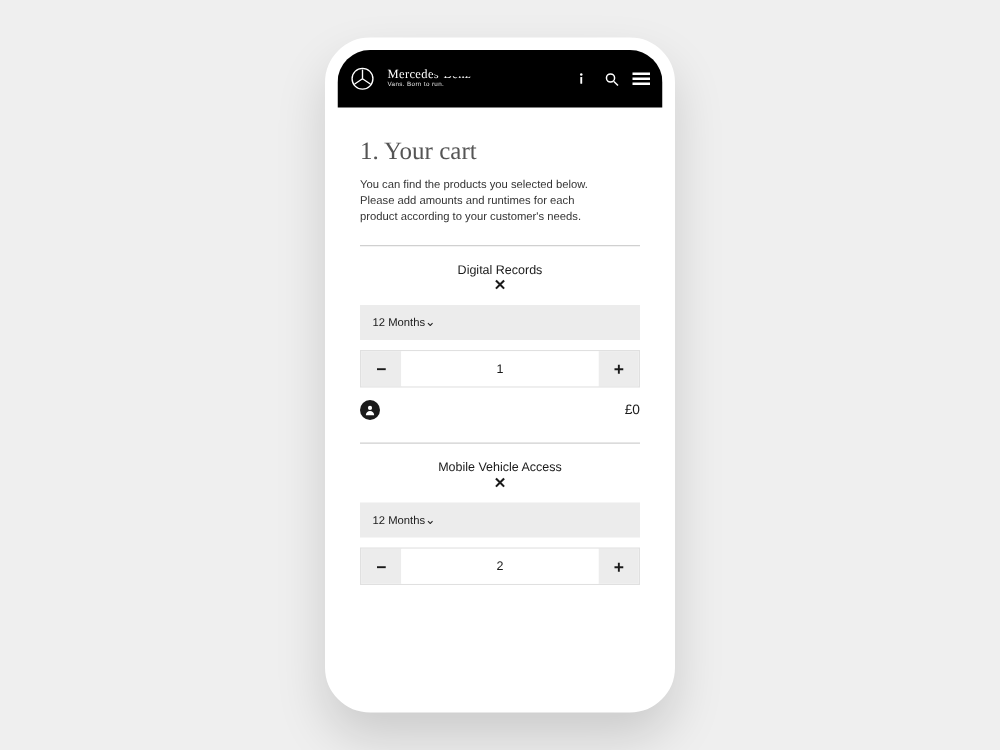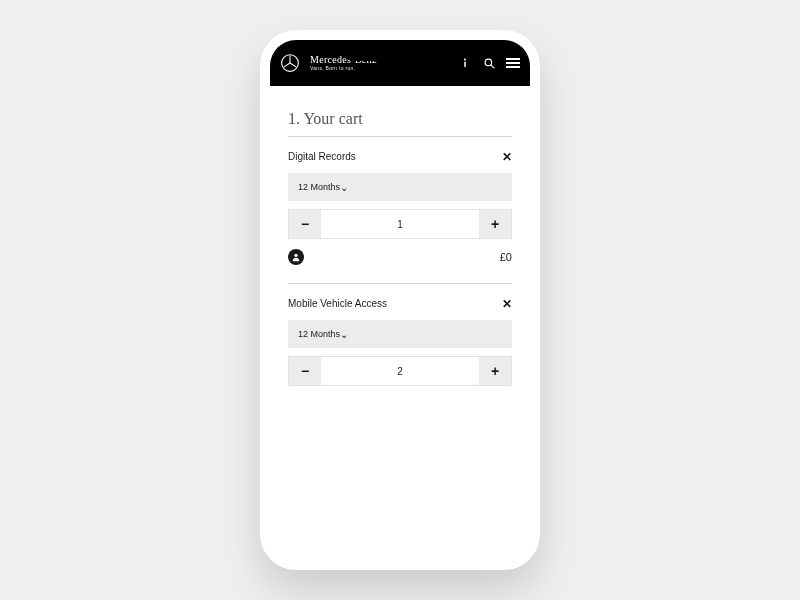--- a/index.html
+++ b/index.html
@@ -103,21 +103,21 @@
   }
 
   .content {
     padding: 18px 18px 0 18px;
     height: calc(100% - 46px);
     overflow: hidden;
     box-sizing: border-box;
   }
   .heading {
     font-family: "Times New Roman", Georgia, serif;
-    font-size: 16px;
+    font-size: 20px;
     margin: 6px 0 8px 0;
     color: #555;
     font-weight: 400;
   }
   .desc {
     font-size: 9px;
     line-height: 1.45;
     color: #333;
     margin-bottom: 16px;
     max-width: 190px;
@@ -125,24 +125,25 @@
   hr.sep {
     border: none;
     border-top: 1px solid #d0d0d0;
     margin: 0;
   }
   .item {
     padding: 14px 0 14px 0;
   }
   .item-head {
     display: flex;
-    align-items: flex-start;
+    align-items: center;
     justify-content: space-between;
     font-size: 10px;
     margin-bottom: 10px;
+    flex-direction: column;
   }
   .close-x {
     font-weight: 700;
     font-size: 12px;
     line-height: 1;
     cursor: pointer;
   }
   .select {
     background: #ececec;
     height: 28px;
@@ -237,20 +238,21 @@
         <span class="hamburger">
           <span></span>
             <span></span>
             <span></span>
         </span>
       </div>
     </div>
 
     <div class="content">
       <div class="heading">1. Your cart</div>
+      <div class="desc">You can find the products you selected below. Please add amounts and runtimes for each product according to your customer's needs.</div>
 
       <hr class="sep">
 
       <div class="item">
         <div class="item-head">
           <span>Digital Records</span>
           <span class="close-x">✕</span>
         </div>
         <div class="select">
           <span>12 Months</span>

